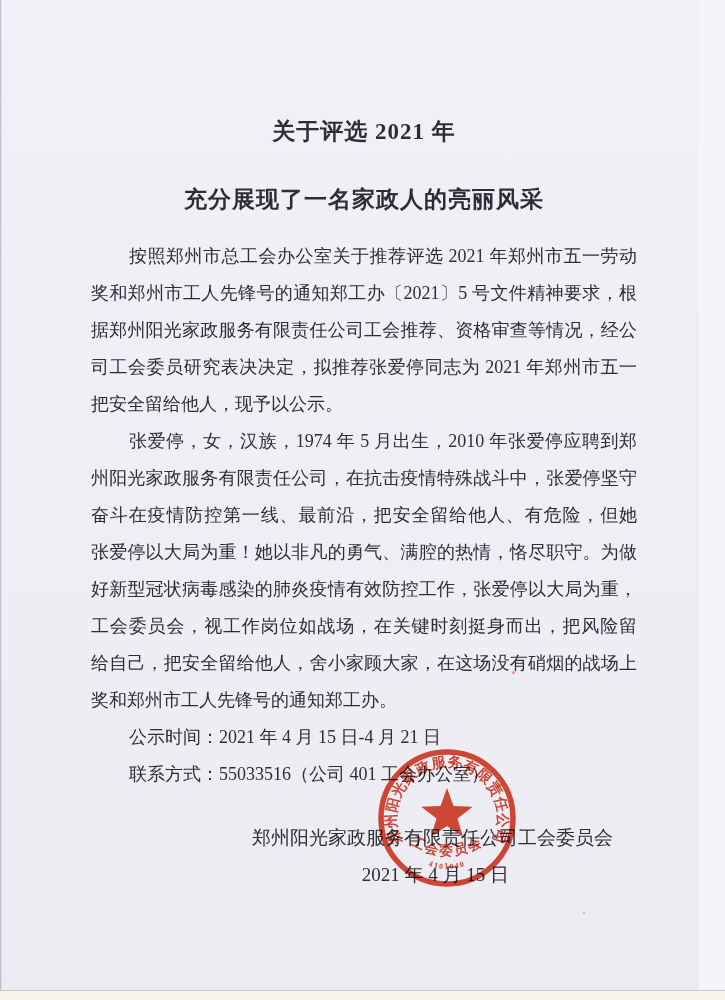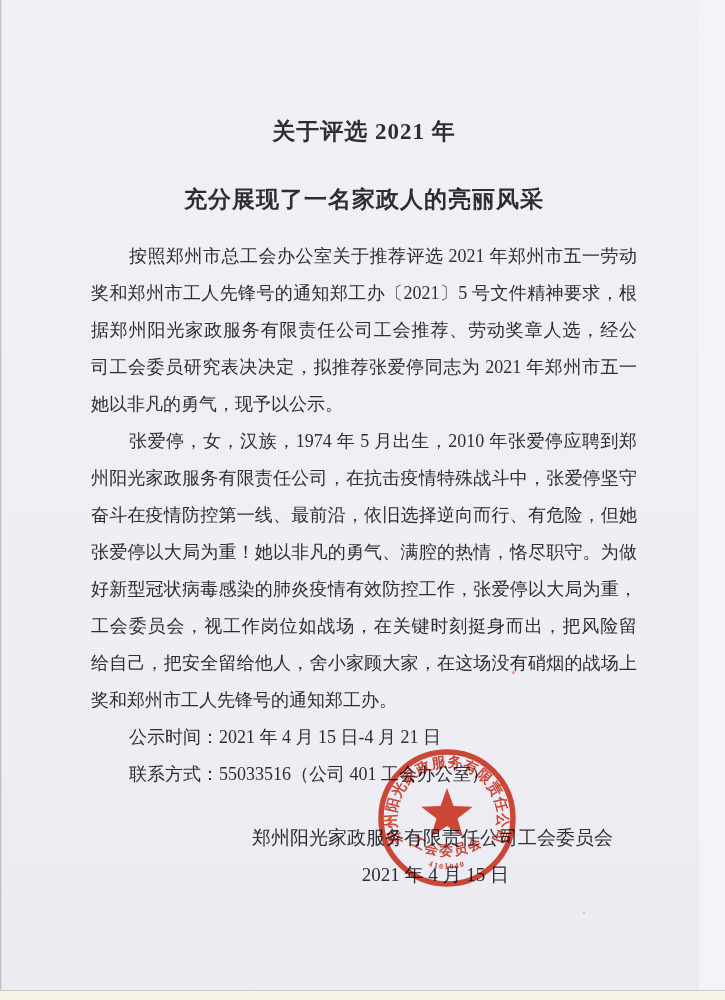--- a/index.html
+++ b/index.html
@@ -62,27 +62,27 @@
 <div class="page">
   <div class="right-light"></div>
 
   <div class="content">
     <div class="title">关于评选 2021 年</div>
     <div class="title">充分展现了一名家政人的亮丽风采</div>
     <div class="spacer"></div>
 
     <div class="line first">按照郑州市总工会办公室关于推荐评选 2021 年郑州市五一劳动</div>
     <div class="line">奖和郑州市工人先锋号的通知郑工办〔2021〕5 号文件精神要求，根</div>
-    <div class="line">据郑州阳光家政服务有限责任公司工会推荐、劳动奖章人选，经公</div>
+    <div class="line">据郑州阳光家政服务有限责任公司工会推荐、资格审查等情况，经公</div>
     <div class="line">司工会委员研究表决决定，拟推荐张爱停同志为 2021 年郑州市五一</div>
-    <div class="line last">她以非凡的勇气，现予以公示。</div>
+    <div class="line last">把安全留给他人，现予以公示。</div>
 
     <div class="line first">张爱停，女，汉族，1974 年 5 月出生，2010 年张爱停应聘到郑</div>
     <div class="line">州阳光家政服务有限责任公司，在抗击疫情特殊战斗中，张爱停坚守</div>
-    <div class="line">奋斗在疫情防控第一线、最前沿，依旧选择逆向而行、有危险，但她</div>
+    <div class="line">奋斗在疫情防控第一线、最前沿，把安全留给他人、有危险，但她</div>
     <div class="line">张爱停以大局为重！她以非凡的勇气、满腔的热情，恪尽职守。为做</div>
     <div class="line">好新型冠状病毒感染的肺炎疫情有效防控工作，张爱停以大局为重，</div>
     <div class="line">工会委员会，视工作岗位如战场，在关键时刻挺身而出，把风险留</div>
     <div class="line">给自己，把安全留给他人，舍小家顾大家，在这场没有硝烟的战场上</div>
     <div class="line last">奖和郑州市工人先锋号的通知郑工办。</div>
 
     <div class="line plain">公示时间：2021 年 4 月 15 日-4 月 21 日</div>
     <div class="line plain">联系方式：55033516（公司 401 工会办公室）</div>
 
     <div class="sig">郑州阳光家政服务有限责任公司工会委员会</div>

